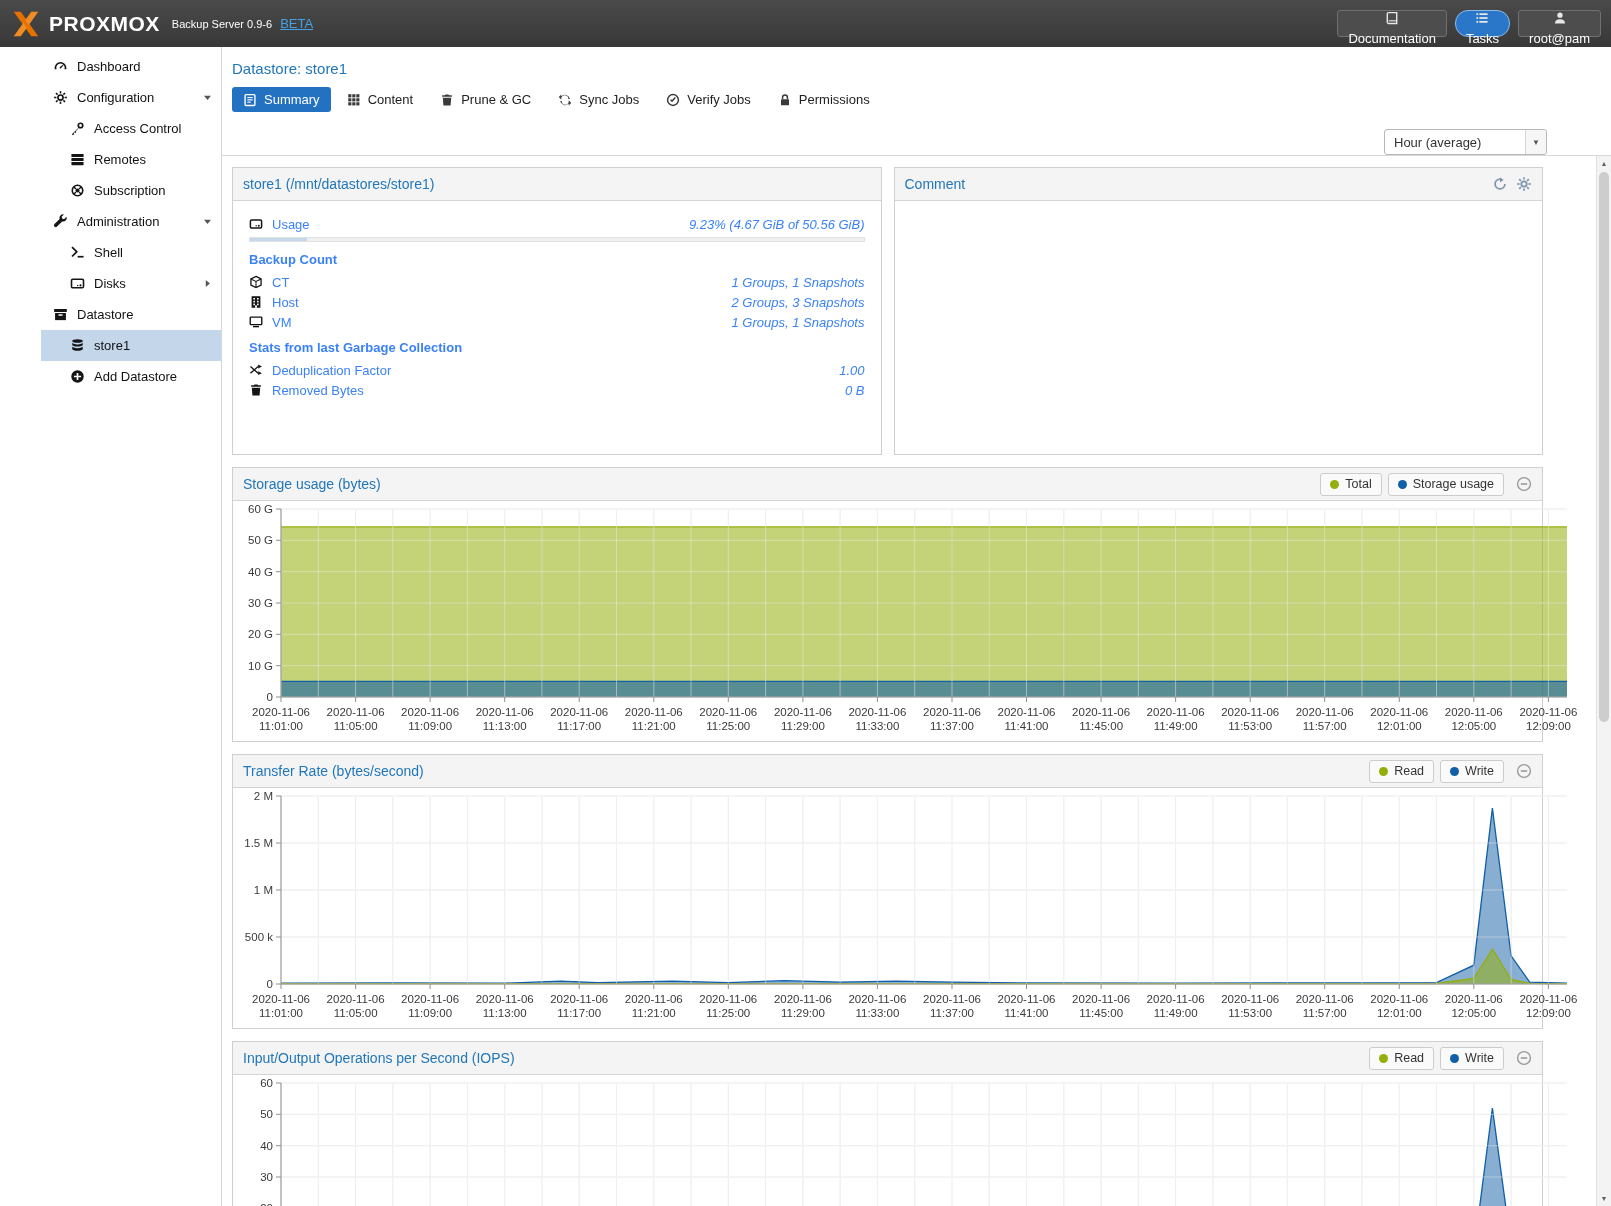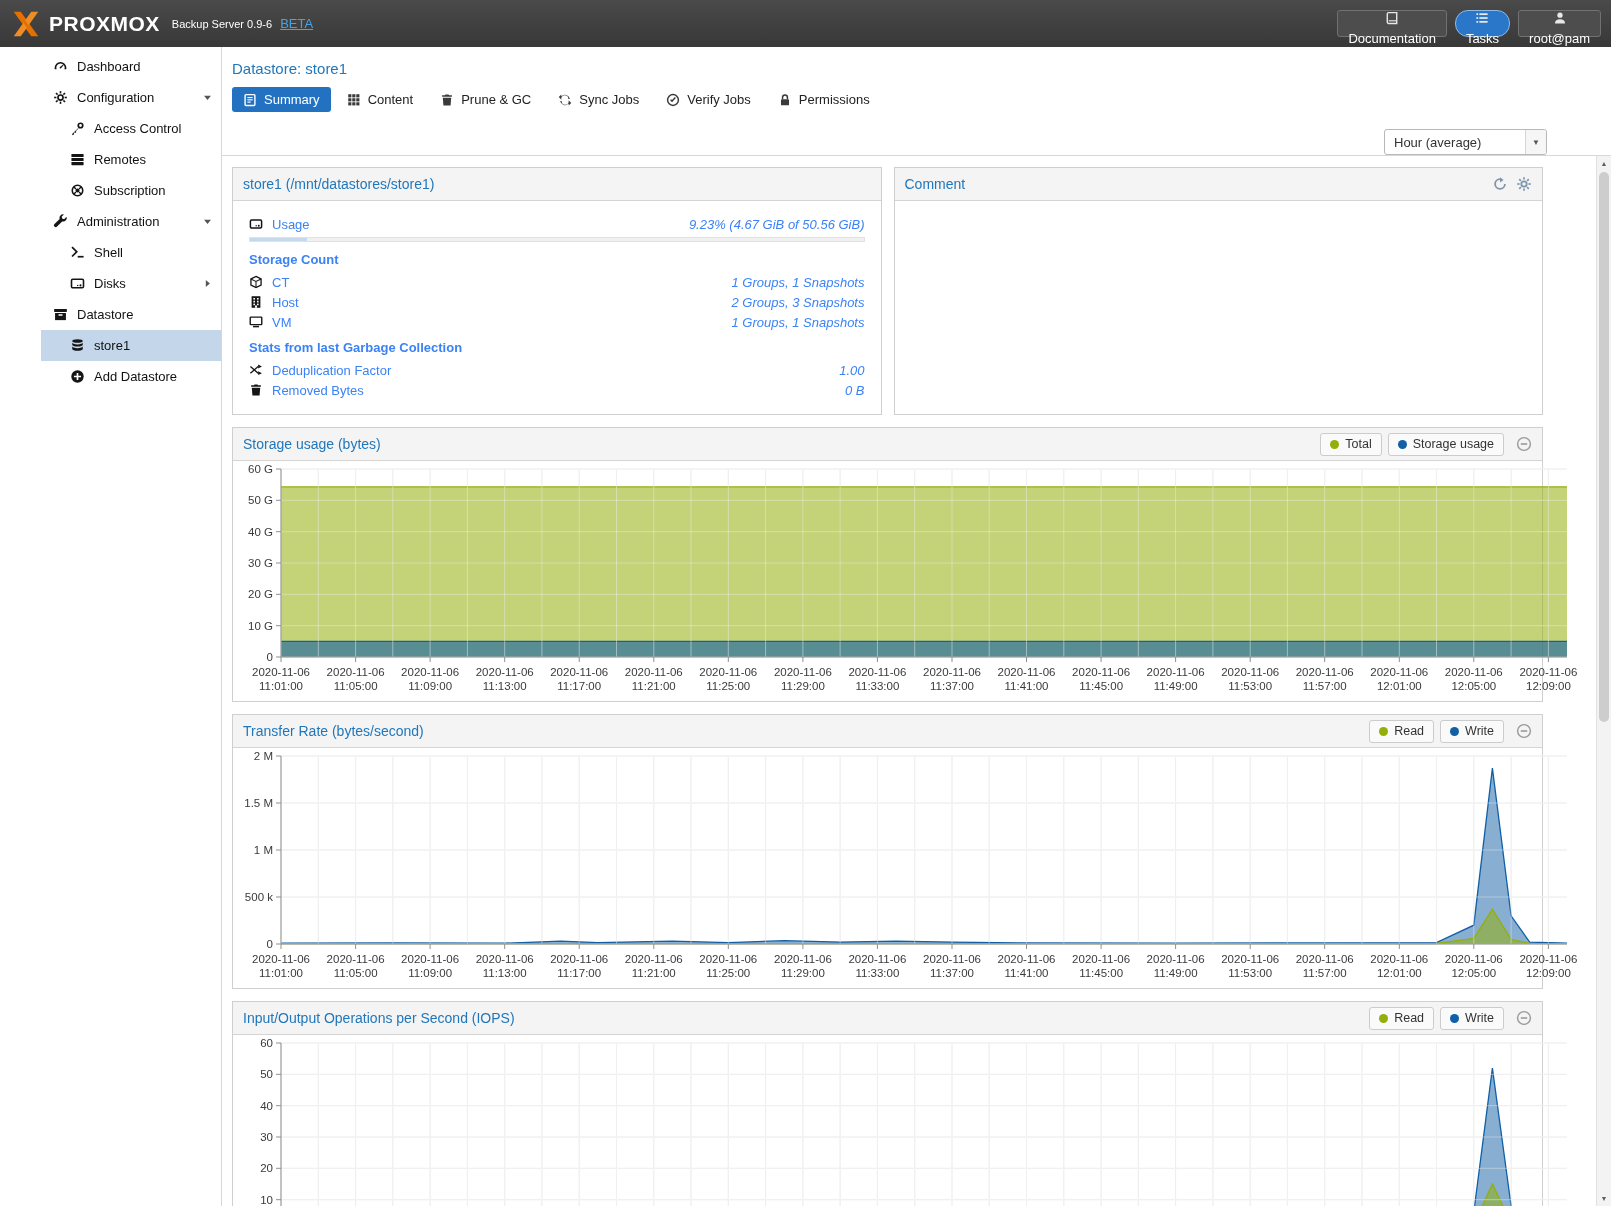--- a/index.html
+++ b/index.html
@@ -39,21 +39,21 @@
 .tab{display:flex;align-items:center;gap:7px;padding:5px 11px;border-radius:3px;cursor:pointer;color:#222;}
 .tab .icon{width:14px;height:14px;display:inline-flex;color:#3a3a3a;}
 .tab.active{background:#2372c2;color:#fff;}
 .tab.active .icon{color:#fff;}
 .toolbar{height:34px;border-bottom:1px solid #d8d8d8;display:flex;align-items:flex-end;justify-content:flex-end;padding-right:64px;}
 .select{width:163px;height:26px;border:1px solid #b8b8b8;border-radius:3px;background:#fff;display:flex;align-items:center;padding-left:9px;cursor:pointer;color:#333;}
 .sel-caret{margin-left:auto;width:21px;height:100%;display:flex;align-items:center;justify-content:center;border-left:1px solid #d6d6d6;background:#f6f6f6;color:#555;font-size:8px;border-radius:0 3px 3px 0;}
 
 
 .content{padding:11px 68px 0 10px;}
-.row2{display:flex;gap:12px;height:248px;margin-bottom:12px;}
+.row2{display:flex;gap:12px;height:288px;margin-bottom:12px;}
 .panel{border:1px solid #cfcfcf;background:#fff;}
 .row2 .panel{flex:1;display:flex;flex-direction:column;}
 .panel-header{height:33px;background:#f4f4f4;border-bottom:1px solid #d4d4d4;display:flex;align-items:center;padding:0 10px;gap:8px;flex:none;}
 .panel-title{color:#2177bb;font-size:14px;flex:1;white-space:nowrap;}
 .ptool{width:16px;height:16px;color:#7e95ad;display:inline-flex;cursor:pointer;flex:none;}
 .ptool.collapse{color:#9a9a9a;}
 .store-body{padding:13px 16px;font-size:13px;color:#3b82f6;}
 .srow{display:flex;align-items:center;padding:2.5px 0;}
 .srow .icon{width:14px;height:14px;display:inline-flex;margin-right:9px;color:#151515;flex:none;}
 .srow .val{margin-left:auto;font-style:italic;}
@@ -349,21 +349,21 @@
                       <circle cx="11.2" cy="10" r="1.1"></circle>
                       <circle cx="8.2" cy="10" r="0.8"></circle>
                     </svg>
                   </span>
                 <span>Usage</span>
                 <span class="val">9.23% (4.67 GiB of 50.56 GiB)</span>
               </div>
               <div class="progress">
                 <div class="fill" id="usage-fill" style="width: 9.23%;"></div>
               </div>
-              <div class="sheading">Storage Count</div>
+              <div class="sheading">Backup Count</div>
               <div id="backup-rows">
                   <div class="srow">
                     <span class="icon">
                       <svg viewBox="0 0 16 16" fill="none" stroke="currentColor">
                         <path d="M8 1.6l5.8 2.9v7L8 14.4l-5.8-2.9v-7z" stroke-width="1.5"></path>
                         <path d="M2.2 4.5L8 7.4l5.8-2.9M8 7.4v7" stroke-width="1.2"></path>
                       </svg>
                     </span>
                     <span>CT</span>
                     <span class="val">1 Groups, 1 Snapshots</span>

